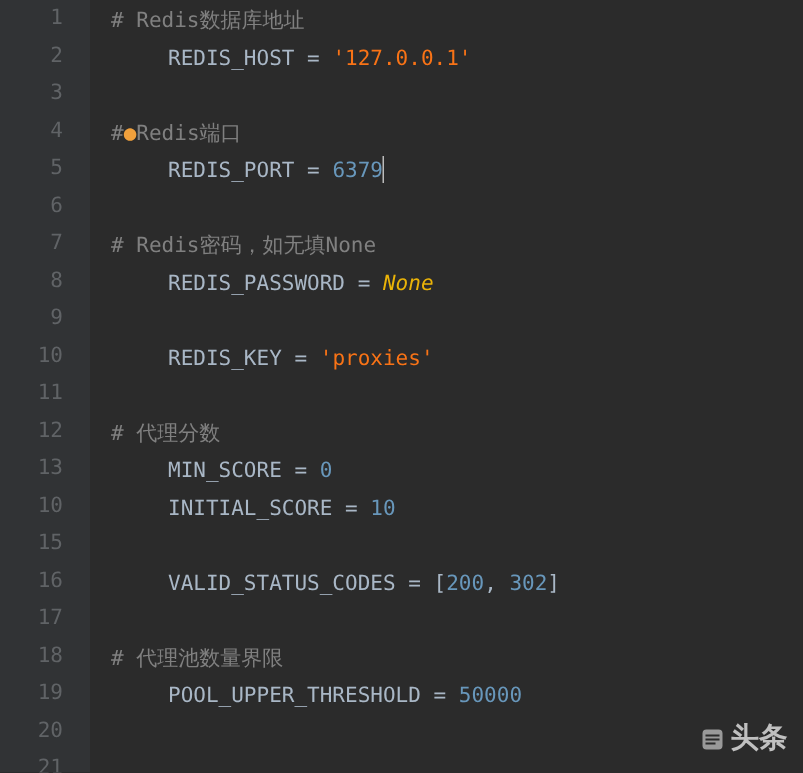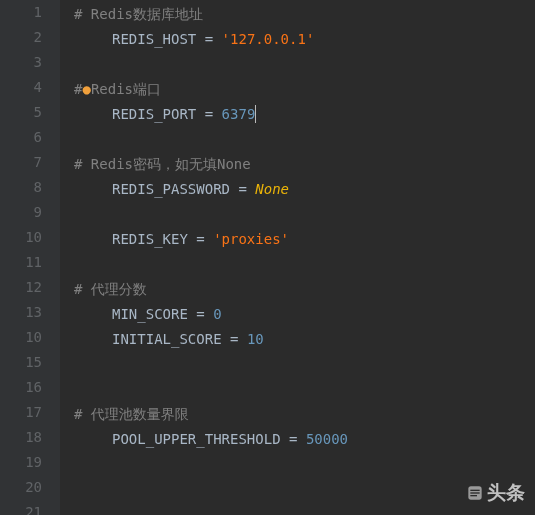--- a/index.html
+++ b/index.html
@@ -113,20 +113,21 @@
     <div class="line"></div>
     <div class="line"><span class="comment"># Redis密码，如无填None</span></div>
     <div class="line"><span class="ident">REDIS_PASSWORD</span><span class="op"> = </span><span class="kw">None</span></div>
     <div class="line"></div>
     <div class="line"><span class="ident">REDIS_KEY</span><span class="op"> = </span><span class="str">'proxies'</span></div>
     <div class="line"></div>
     <div class="line"><span class="comment"># 代理分数</span></div>
     <div class="line"><span class="ident">MIN_SCORE</span><span class="op"> = </span><span class="num">0</span></div>
     <div class="line"><span class="ident">INITIAL_SCORE</span><span class="op"> = </span><span class="num">10</span></div>
     <div class="line"></div>
+    <div class="line"><span class="ident">VALID_STATUS_CODES</span><span class="op"> = </span><span class="bracket">[</span><span class="num">200</span><span class="op">, </span><span class="num">302</span><span class="bracket">]</span></div>
     <div class="line"></div>
     <div class="line"><span class="comment"># 代理池数量界限</span></div>
     <div class="line"><span class="ident">POOL_UPPER_THRESHOLD</span><span class="op"> = </span><span class="num">50000</span></div>
     <div class="line"></div>
   </div>
 </div>
 
 <div class="watermark">
   <svg viewBox="0 0 24 24" fill="#c0c0c0">
       <rect x="2" y="2" width="20" height="20" rx="4" fill="#999"></rect>

